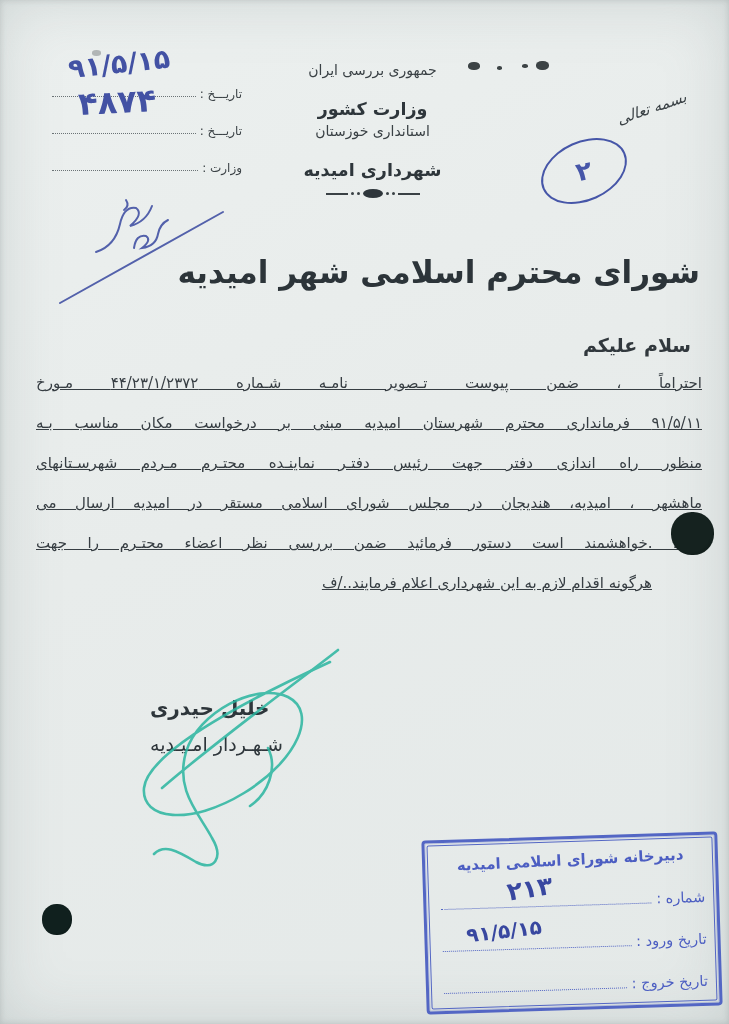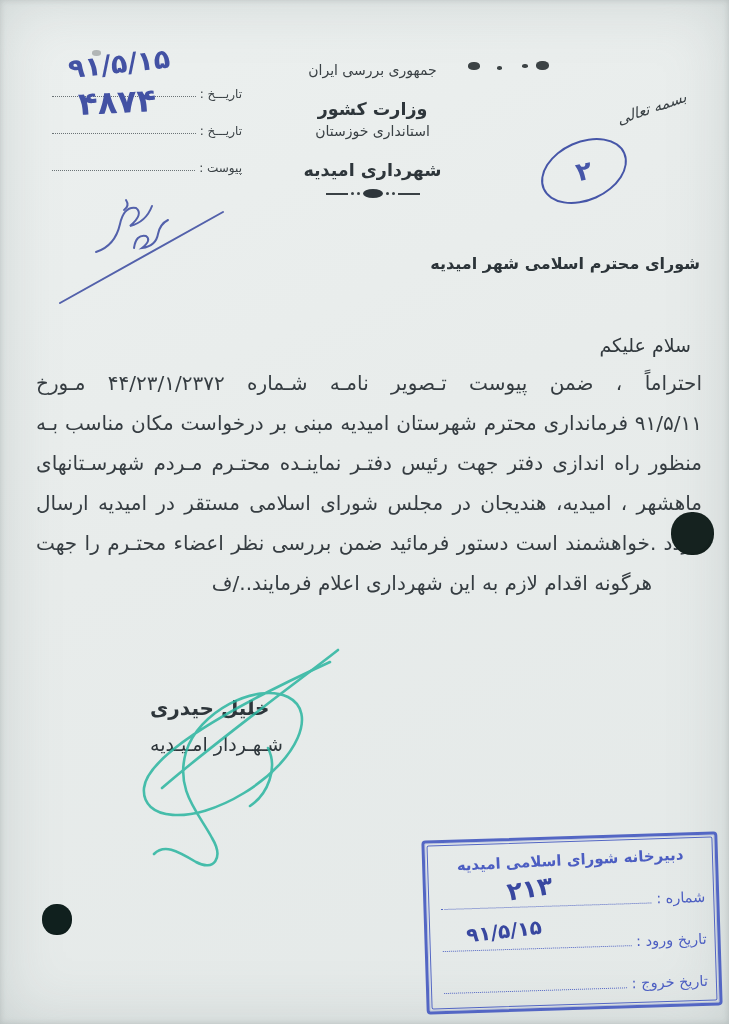--- a/index.html
+++ b/index.html
@@ -31,26 +31,26 @@
            transform:rotate(-19deg) skewX(-6deg);font-style:italic;direction:rtl;text-align:center;line-height:17px;}
   .circle-num{position:absolute;left:539px;top:141px;width:86px;height:56px;border:2.5px solid #4656a8;
               border-radius:50%;transform:rotate(-24deg);display:flex;align-items:center;justify-content:center;}
   .circle-num span{font-size:26px;color:#4656a8;font-weight:bold;transform:rotate(12deg);}
   
   .paraph{position:absolute;left:40px;top:190px;}
   
   .speck{position:absolute;background:#1d2427;border-radius:45%;opacity:.85;}
   .speck.faint{opacity:.28;}
   
-  .recipient{position:absolute;right:29px;top:254px;font-size:16px;font-weight:bold;color:#2c3439;direction:rtl;white-space:nowrap;}
-  .salutation{position:absolute;right:38px;top:334px;font-size:19px;font-weight:normal;color:#31383d;direction:rtl;}
+  .recipient{position:absolute;right:29px;top:254px;font-size:31px;font-weight:bold;color:#2c3439;direction:rtl;white-space:nowrap;}
+  .salutation{position:absolute;right:38px;top:334px;font-size:19px;font-weight:bold;color:#31383d;direction:rtl;}
   
   .body-text{position:absolute;left:36px;right:27px;top:368px;direction:rtl;}
-  .body-line{height:40px;font-size:20px;color:#363d42;text-align:justify;text-align-last:justify;
-             text-justify:inter-word;white-space:normal;line-height:30px;}
+  .body-line{height:40px;font-size:15px;color:#363d42;text-align:justify;text-align-last:justify;
+             text-justify:inter-word;white-space:normal;line-height:30px;text-decoration:underline;}
   .body-line.last{text-align:right;text-align-last:right;padding-left:0;padding-right:50px;}
   
   .sig-block{position:absolute;left:150px;top:696px;width:192px;text-align:left;direction:rtl;}
   .sig-name{font-size:20px;font-weight:bold;color:#2e363b;}
   .sig-title{font-size:19px;font-weight:normal;color:#2e363b;margin-top:13px;white-space:nowrap;}
   .sig-svg{position:absolute;left:118px;top:628px;pointer-events:none;}
   
   .stamp{position:absolute;left:424px;top:836px;width:286px;height:164px;transform:rotate(-1.8deg);
          border:3px solid #5366c4;border-radius:4px;padding:2px;box-shadow:0 0 0 1px rgba(83,102,196,.25) inset;}
   .stamp-inner{width:100%;height:100%;border:1px solid #5366c4;border-radius:2px;direction:rtl;
@@ -84,21 +84,21 @@
       <span class="ref-label">تاريـــخ :</span>
       <span class="ref-leader"></span>
       <span class="hand hw-date" dir="ltr">۹۱/۵/۱۵</span>
     </div>
     <div class="ref-row">
       <span class="ref-label">تاريـــخ :</span>
       <span class="ref-leader"></span>
       <span class="hand hw-num" dir="ltr">۴۸۷۴</span>
     </div>
     <div class="ref-row">
-      <span class="ref-label">پيوست :</span>
+      <span class="ref-label">وزارت :</span>
       <span class="ref-leader"></span>
     </div>
   </div>
 
   <div class="letterhead">
     <div class="lh-small">جمهوری بررسی ايران</div>
     <div class="lh-bold">وزارت كشور</div>
     <div class="lh-small">استانداری خوزستان</div>
     <div class="lh-bold">شهرداری اميديه</div>
     <div class="ornament">

